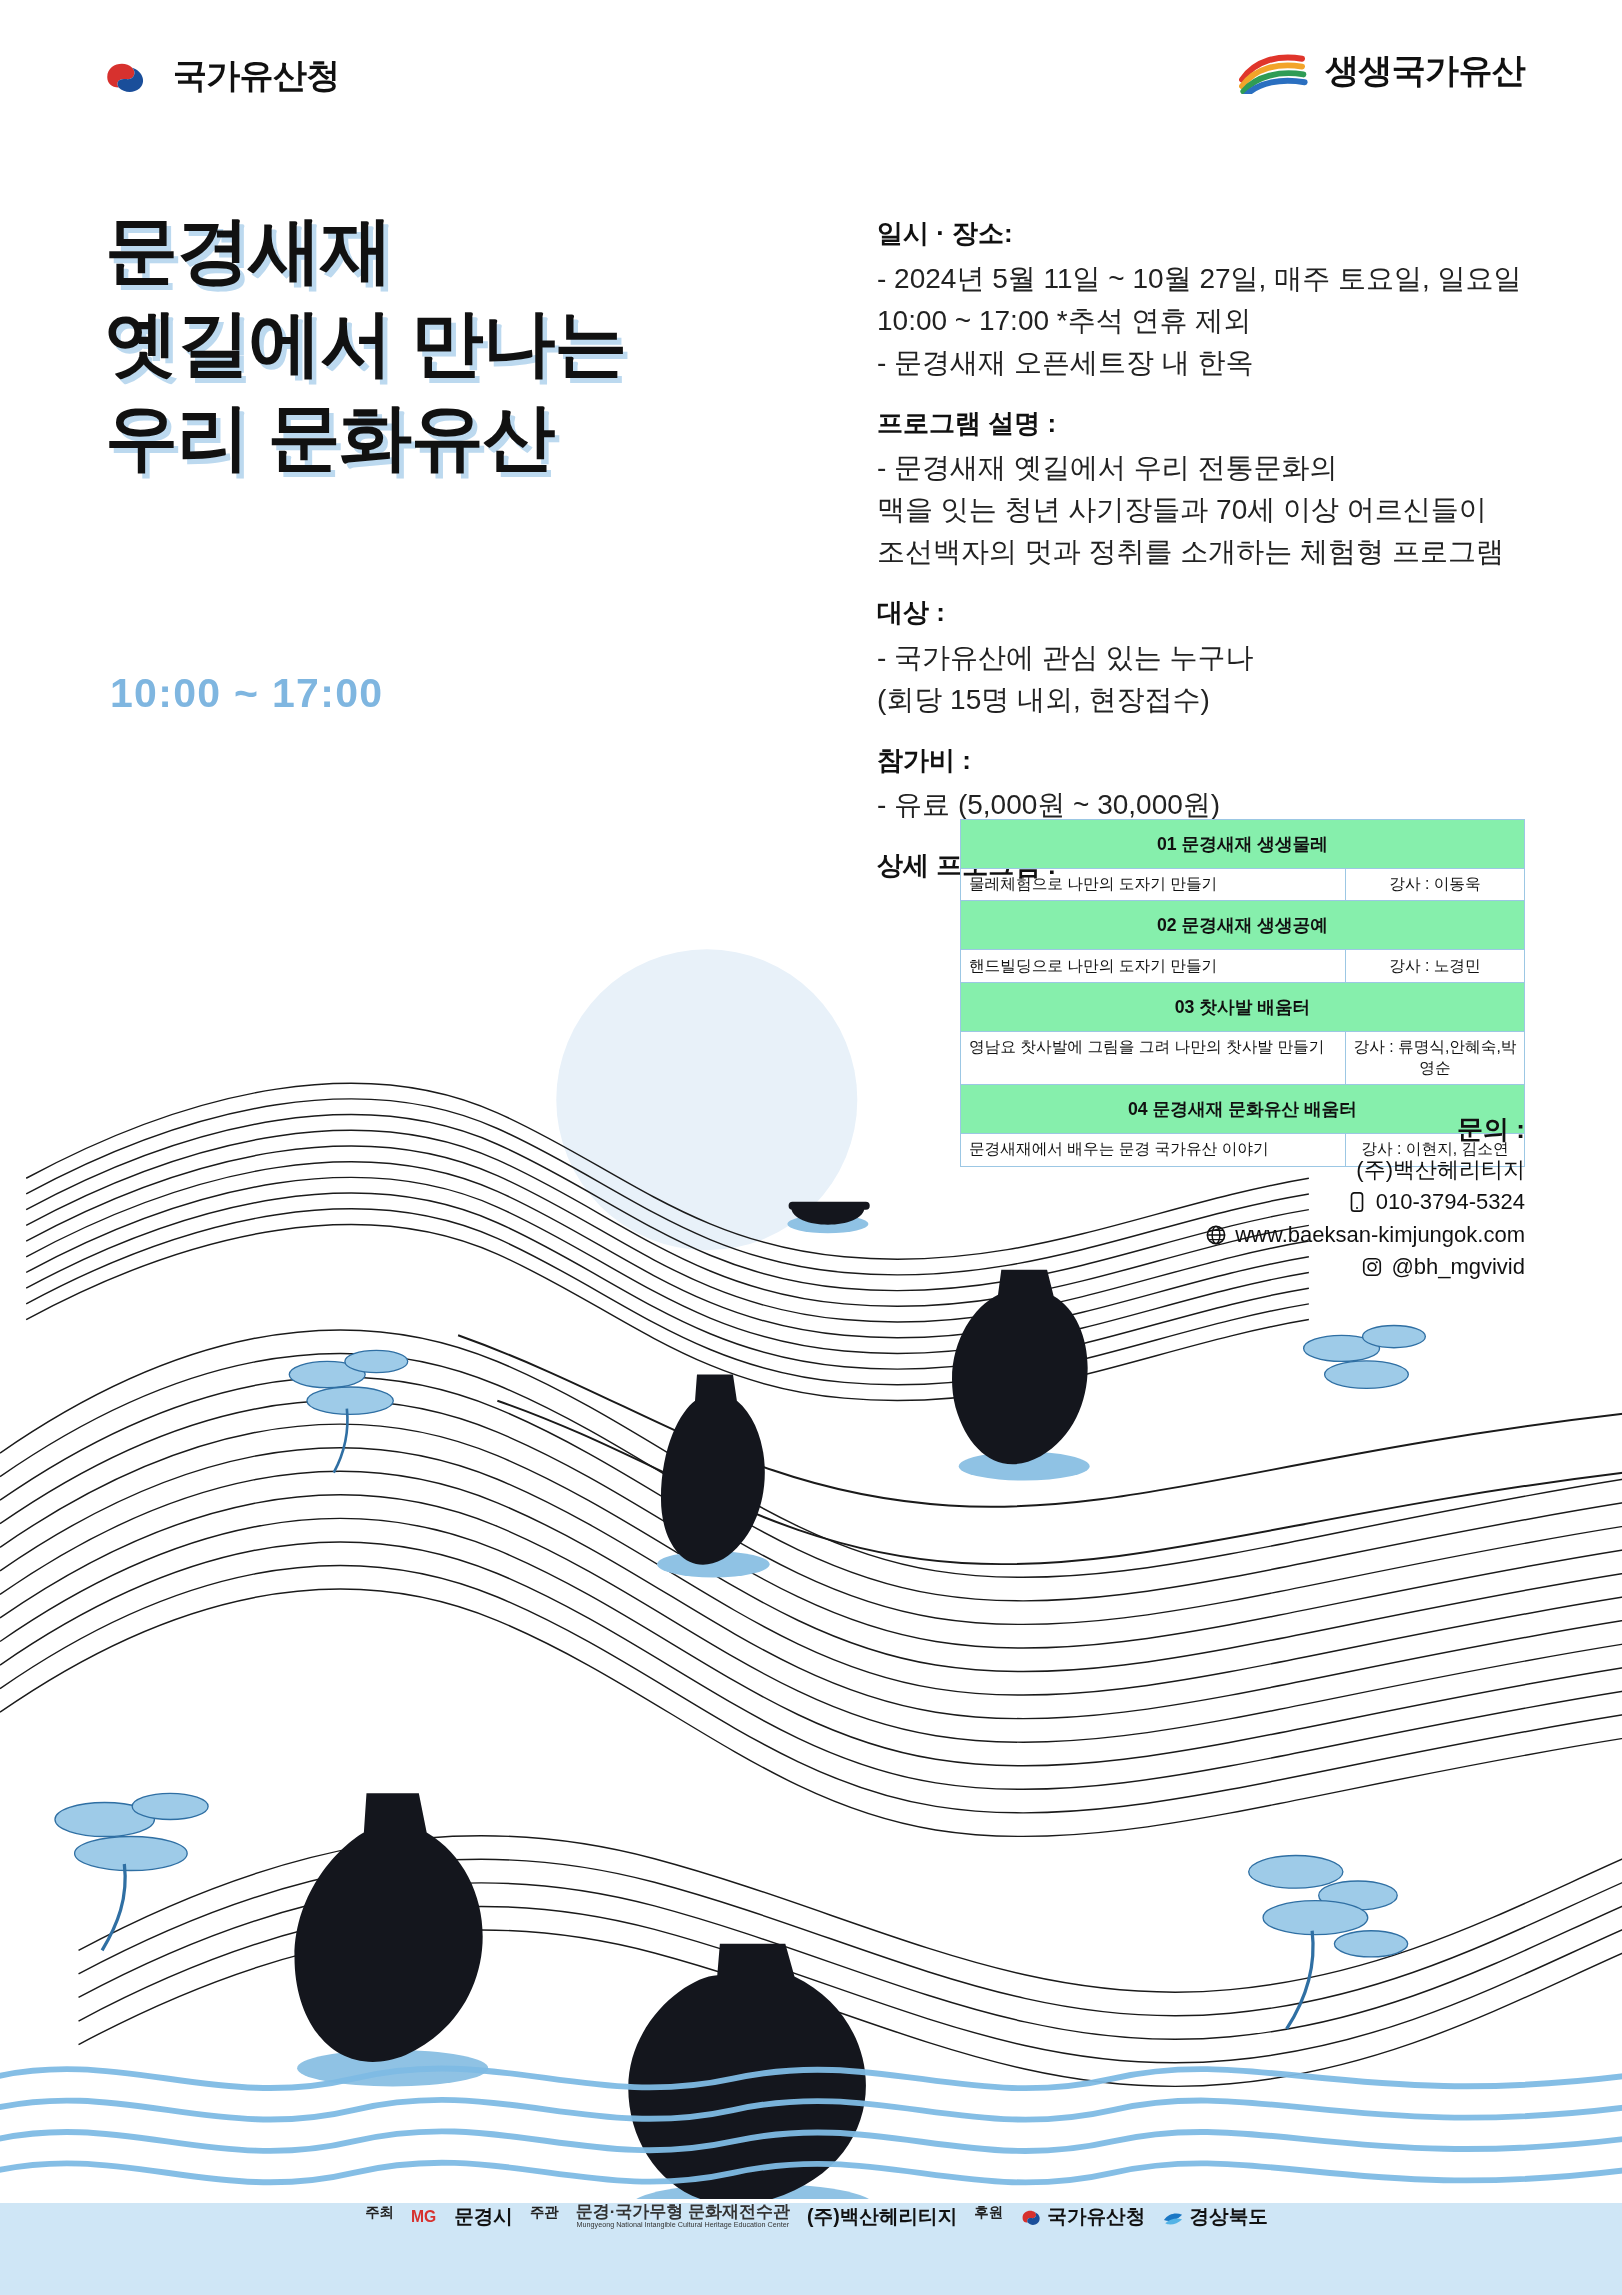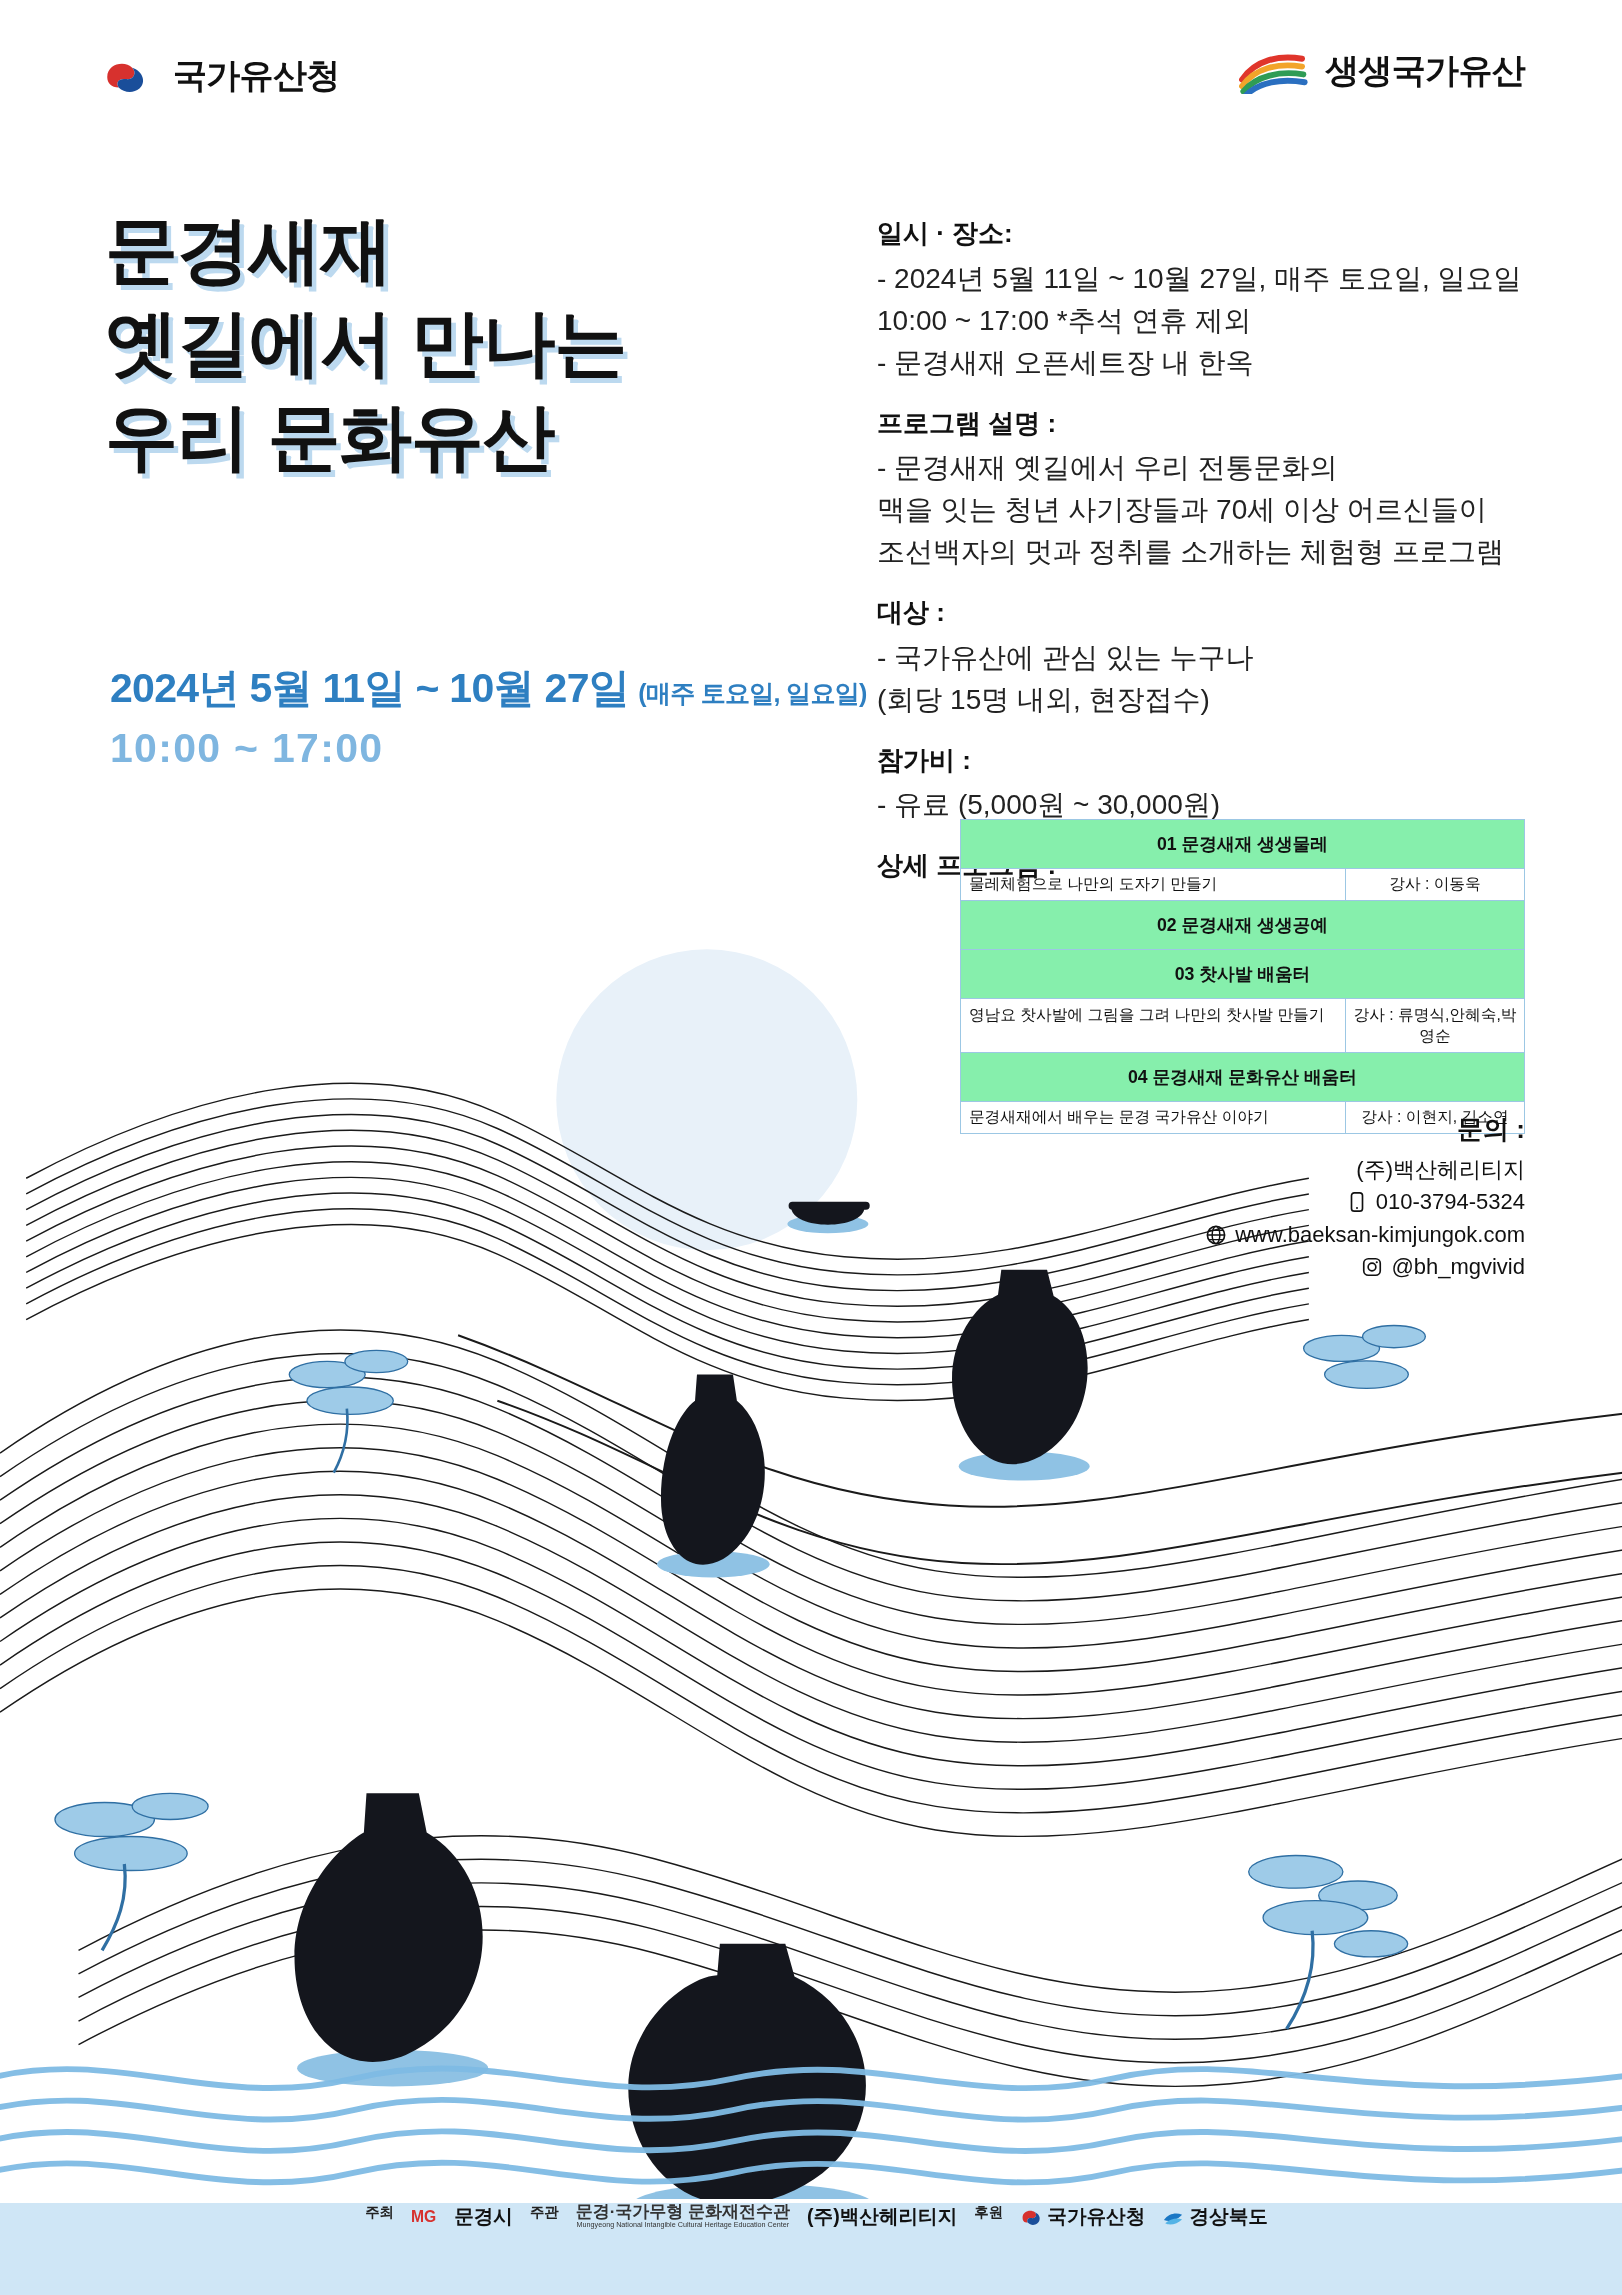--- a/index.html
+++ b/index.html
@@ -210,24 +210,20 @@
     <div class="name">생생국가유산</div>
   </div>
 
   <div class="title-block">
     <div class="title-line">문경새재</div>
     <div class="title-line">옛길에서 만나는</div>
     <div class="title-line">우리 문화유산</div>
   </div>
 
   <div class="date-block">
-    <div class="date-main">
-      <span>2024년 5월 11일 ~ 10월 27일</span>
-      <span class="date-sub">(매주 토요일, 일요일)</span>
-    </div>
     <div class="time-main">10:00 ~ 17:00</div>
   </div>
 
   <div class="info">
     <div class="head">일시 · 장소:</div>
     <div class="line">- 2024년 5월 11일 ~ 10월 27일, 매주 토요일, 일요일</div>
     <div class="line">10:00 ~ 17:00 *추석 연휴 제외</div>
     <div class="line">- 문경새재 오픈세트장 내 한옥</div>
 
     <div class="head">프로그램 설명 :</div>
@@ -246,20 +242,24 @@
   </div>
 
   <div class="prog">
     <div class="grp">01 문경새재 생생물레</div>
     <div class="row">
       <div class="desc">물레체험으로 나만의 도자기 만들기</div>
       <div class="teacher">강사 : 이동욱</div>
     </div>
 
     <div class="grp">02 문경새재 생생공예</div>
+    <div class="row">
+      <div class="desc">핸드빌딩으로 나만의 도자기 만들기</div>
+      <div class="teacher">강사 : 노경민</div>
+    </div>
 
     <div class="grp">03 찻사발 배움터</div>
     <div class="row">
       <div class="desc">영남요 찻사발에 그림을 그려 나만의 찻사발 만들기</div>
       <div class="teacher">강사 : 류명식,안혜숙,박영순</div>
     </div>
 
     <div class="grp">04 문경새재 문화유산 배움터</div>
     <div class="row">
       <div class="desc">문경새재에서 배우는 문경 국가유산 이야기</div>

